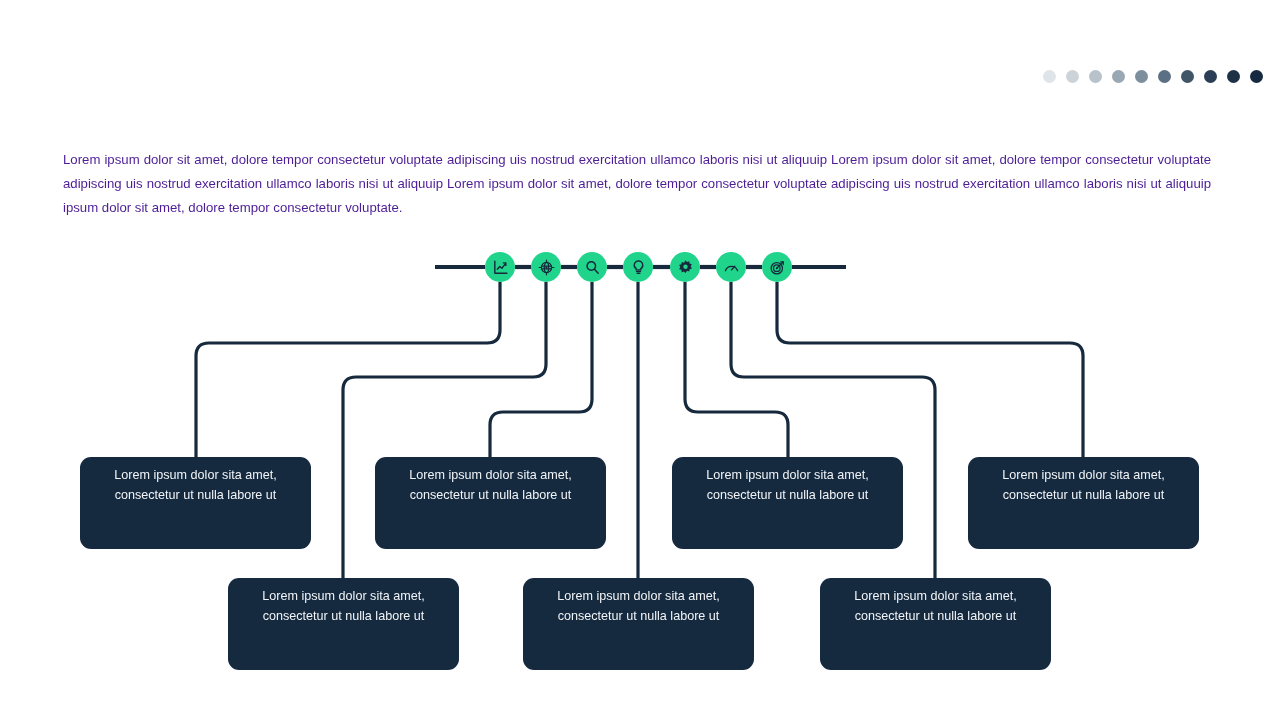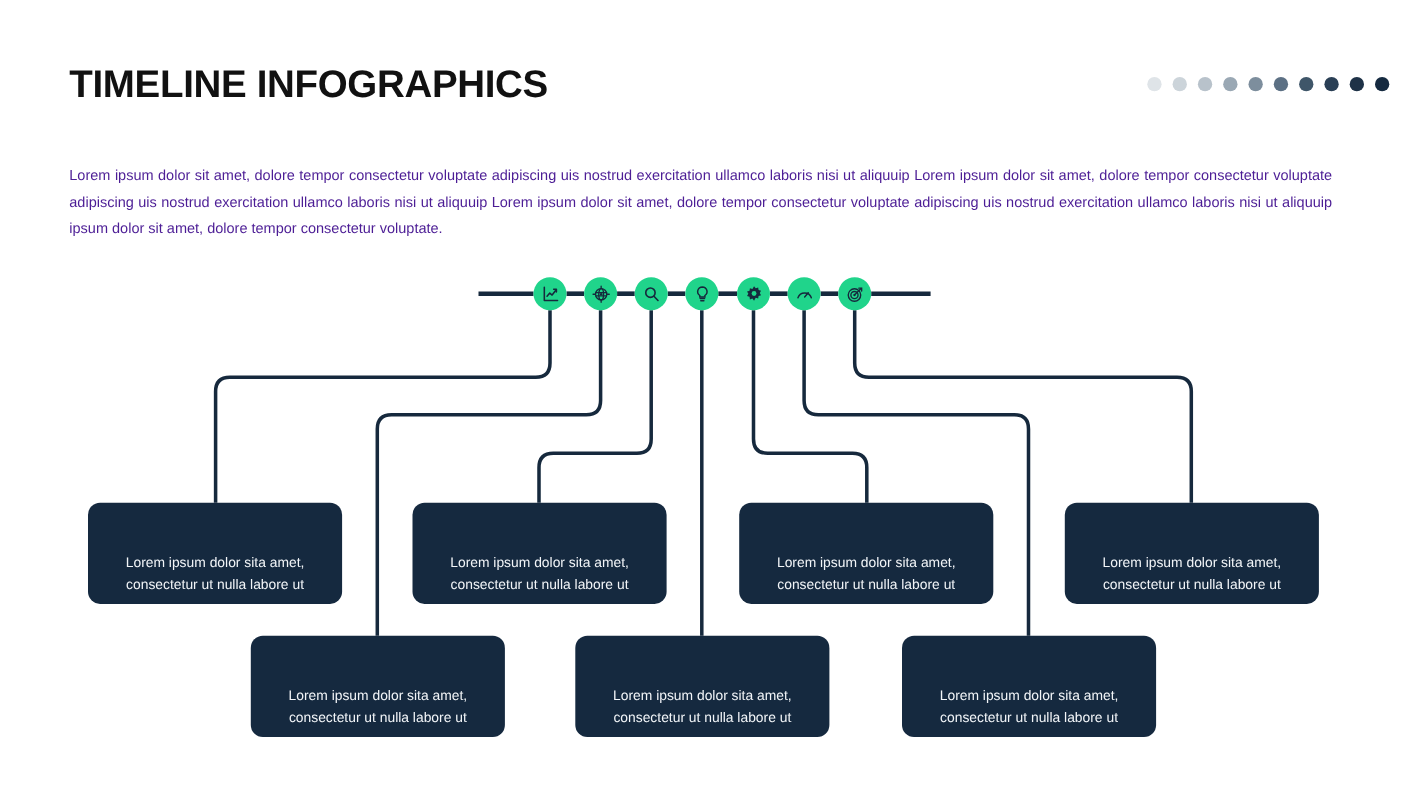--- a/index.html
+++ b/index.html
@@ -97,38 +97,37 @@
     display: block;
   }
 
   
   .info-card {
     position: absolute;
     background: #15293f;
     border-radius: 11px;
     color: #ffffff;
     display: flex;
-    align-items: flex-end;
+    align-items: flex-start;
     justify-content: center;
     box-sizing: border-box;
     padding: 8px 18px;
   }
   .info-card .card-text {
     font-size: 12.6px;
     line-height: 20px;
     text-align: center;
     color: #f2f5f8;
   }
 </style>
 </head>
 <body>
 
 <div id="slide">
 
-  <div id="page-title">TIMELINE INFOGRAPHICS</div>
 
   <div id="dots-indicator">
       <span class="dot" style="background: rgb(223, 228, 232);"></span>
       <span class="dot" style="background: rgb(204, 212, 218);"></span>
       <span class="dot" style="background: rgb(184, 194, 203);"></span>
       <span class="dot" style="background: rgb(154, 168, 180);"></span>
       <span class="dot" style="background: rgb(125, 142, 157);"></span>
       <span class="dot" style="background: rgb(92, 112, 132);"></span>
       <span class="dot" style="background: rgb(63, 86, 105);"></span>
       <span class="dot" style="background: rgb(42, 63, 85);"></span>

